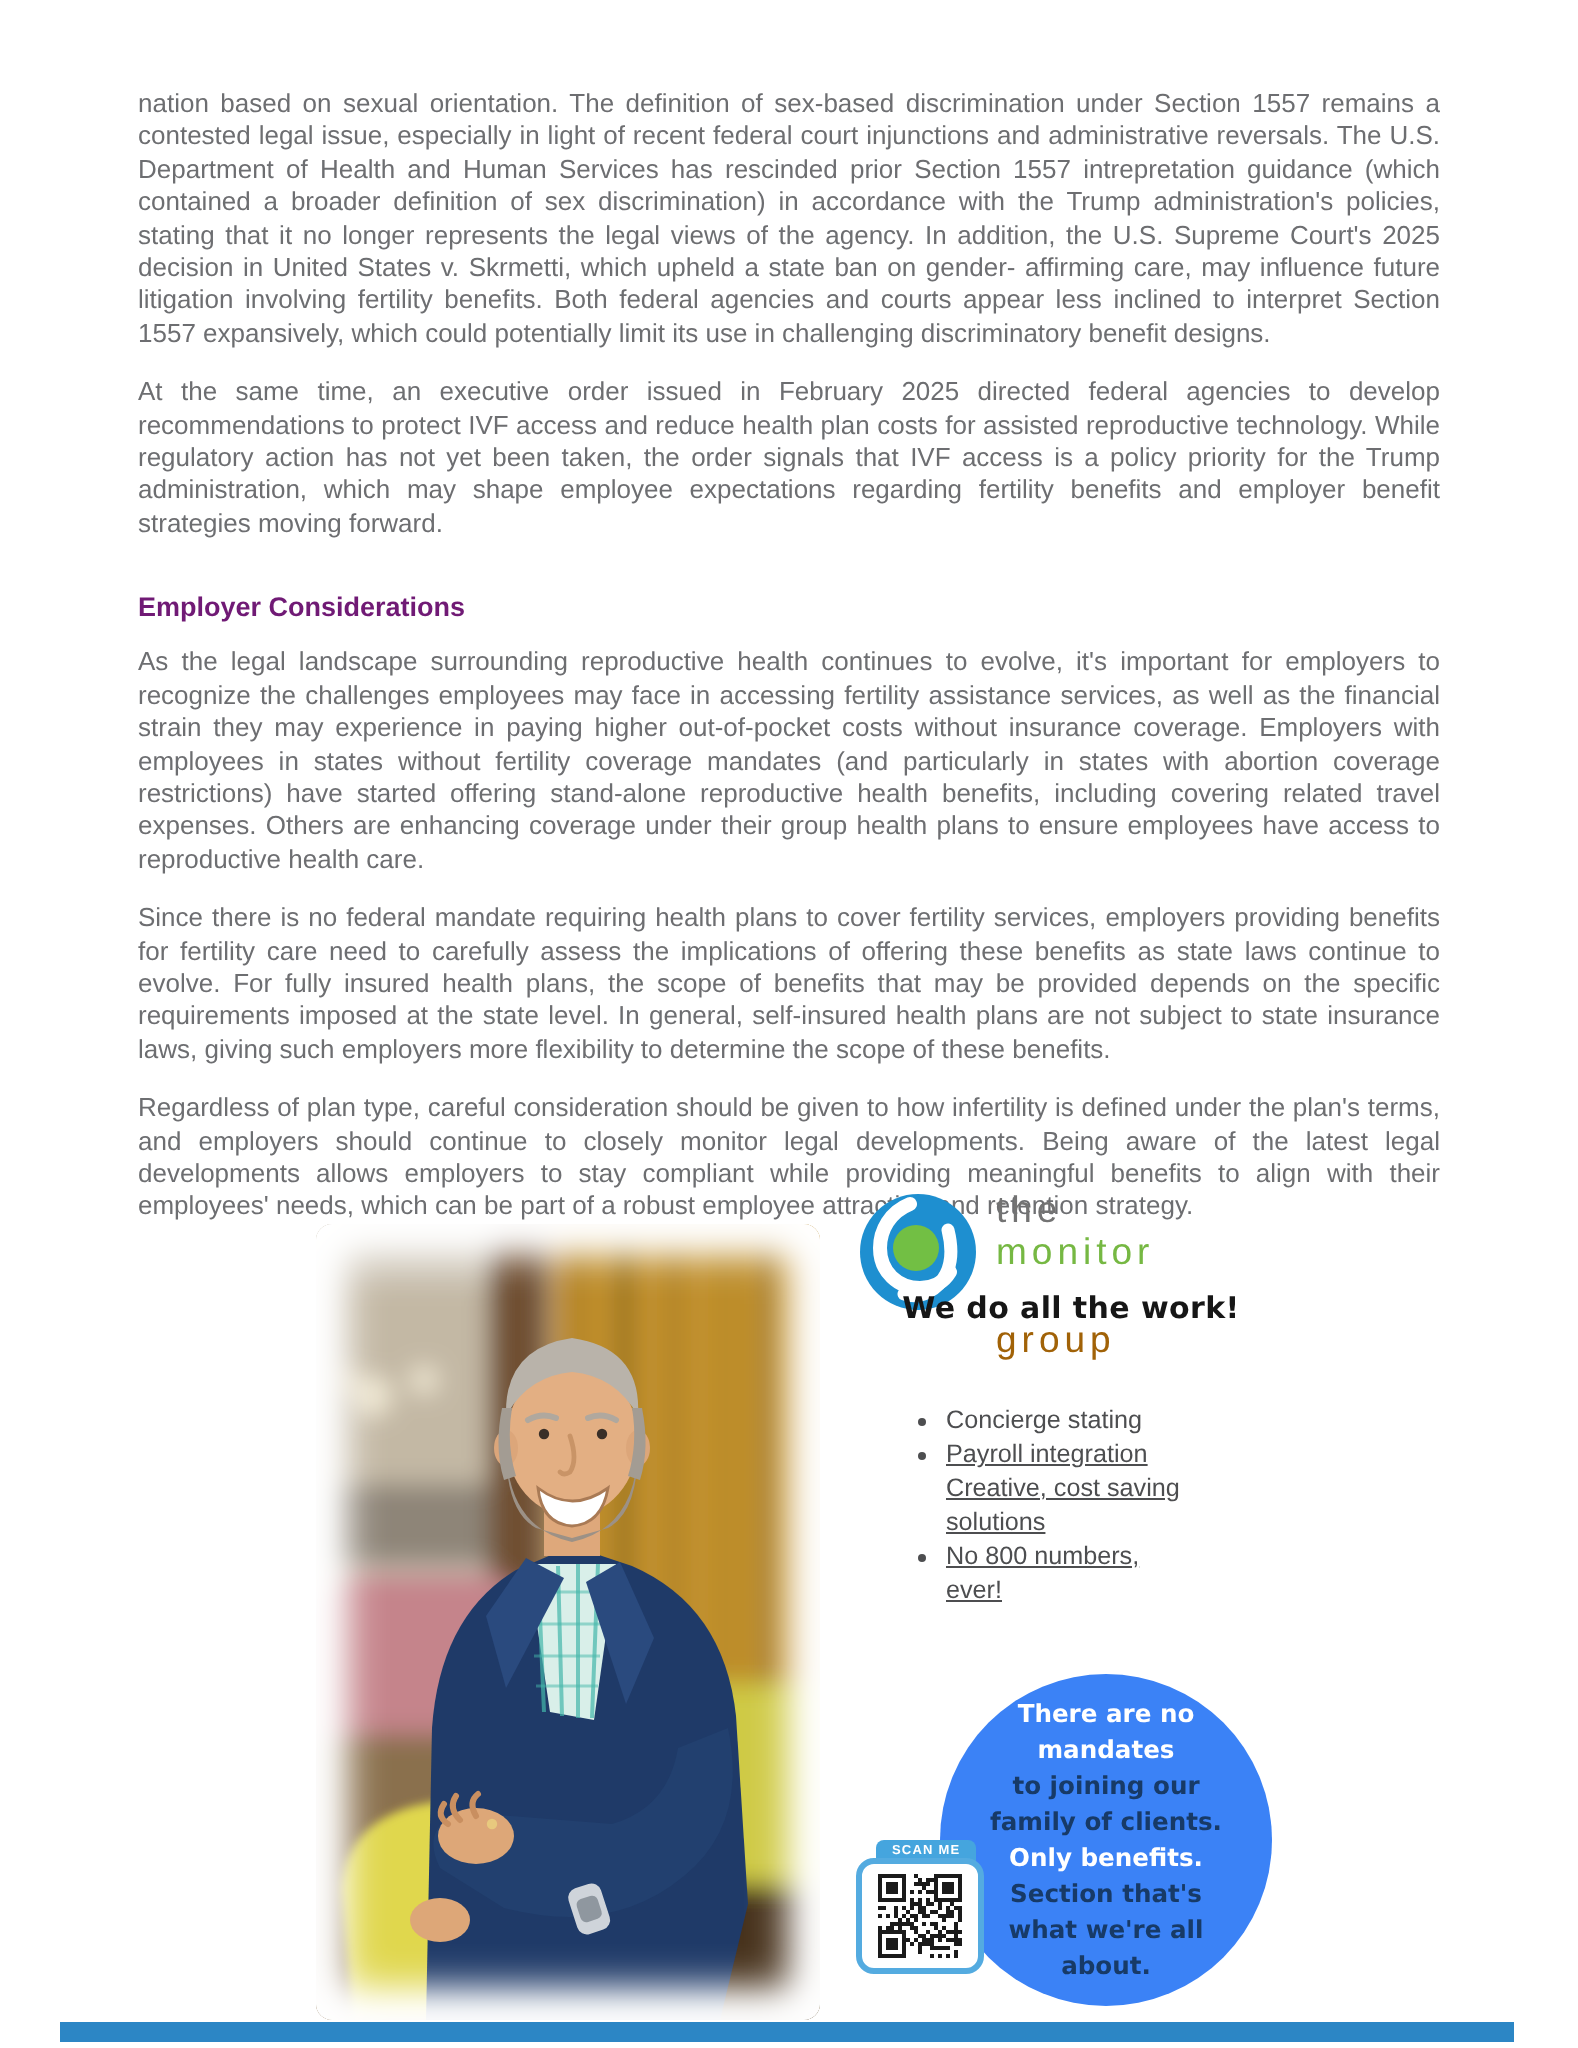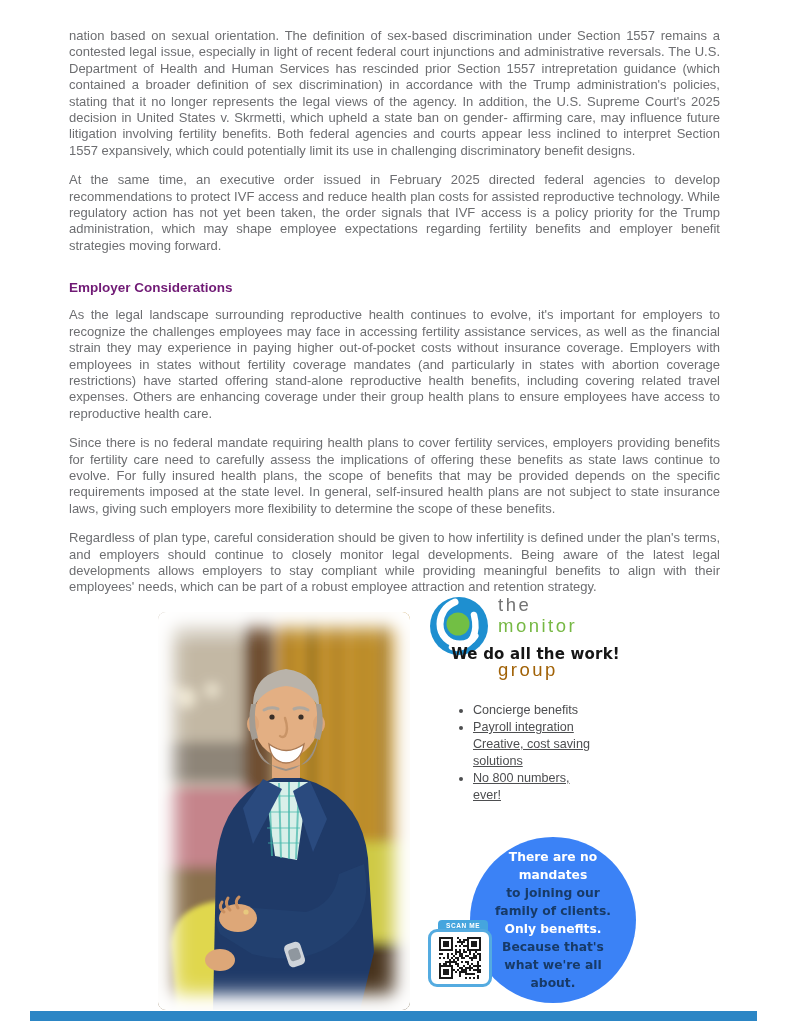--- a/index.html
+++ b/index.html
@@ -1,21 +1,21 @@
 <!DOCTYPE html>
 <html><head>
 <meta charset="utf-8">
 <style>
   html,body{margin:0;padding:0;}
   body{
     width:789px;height:1024px;position:relative;overflow:hidden;
     background:#ffffff;font-family:"Liberation Sans",sans-serif;
   }
   
-  .article{position:absolute;left:69px;top:28px;width:651px;}
+  .article{position:absolute;left:69px;top:44px;width:651px;}
   .article p{
     font-size:13px;line-height:16.4px;text-align:justify;
     color:#6d6e71;margin:0 0 13px 0;
   }
   .section-heading{
     color:#701a75;font-size:13.5px;font-weight:bold;
     margin:26px 0 12px 0;
   }
   
   .photo{
@@ -189,33 +189,33 @@
   </svg>
   <div class="logo-text">
     <div class="logo-the">the</div>
     <div class="logo-benefits">monitor</div>
     <div class="logo-group">group</div>
   </div>
 </div>
 
 <div class="headline">We do all the work!</div>
 <ul class="benefits-list">
-    <li>Concierge benefits</li>
+    <li>Concierge stating</li>
     <li>Payroll integration<br>Creative, cost saving<br>solutions</li>
     <li>No 800 numbers,<br>ever!</li>
   </ul>
 
 <div class="badge">
   <div>
       <div class="badge-line light">There are no</div>
       <div class="badge-line light">mandates</div>
       <div class="badge-line dark">to joining our</div>
       <div class="badge-line dark">family of clients.</div>
       <div class="badge-line light">Only benefits.</div>
-      <div class="badge-line dark">Because that's</div>
+      <div class="badge-line dark">Section that's</div>
       <div class="badge-line dark">what we're all</div>
       <div class="badge-line dark">about.</div>
     </div>
 </div>
 
 <div class="qr-tab">SCAN ME</div>
 <div class="qr-box">
   <div class="qr-grid">
       <div class="on"></div>
       <div class="on"></div>

